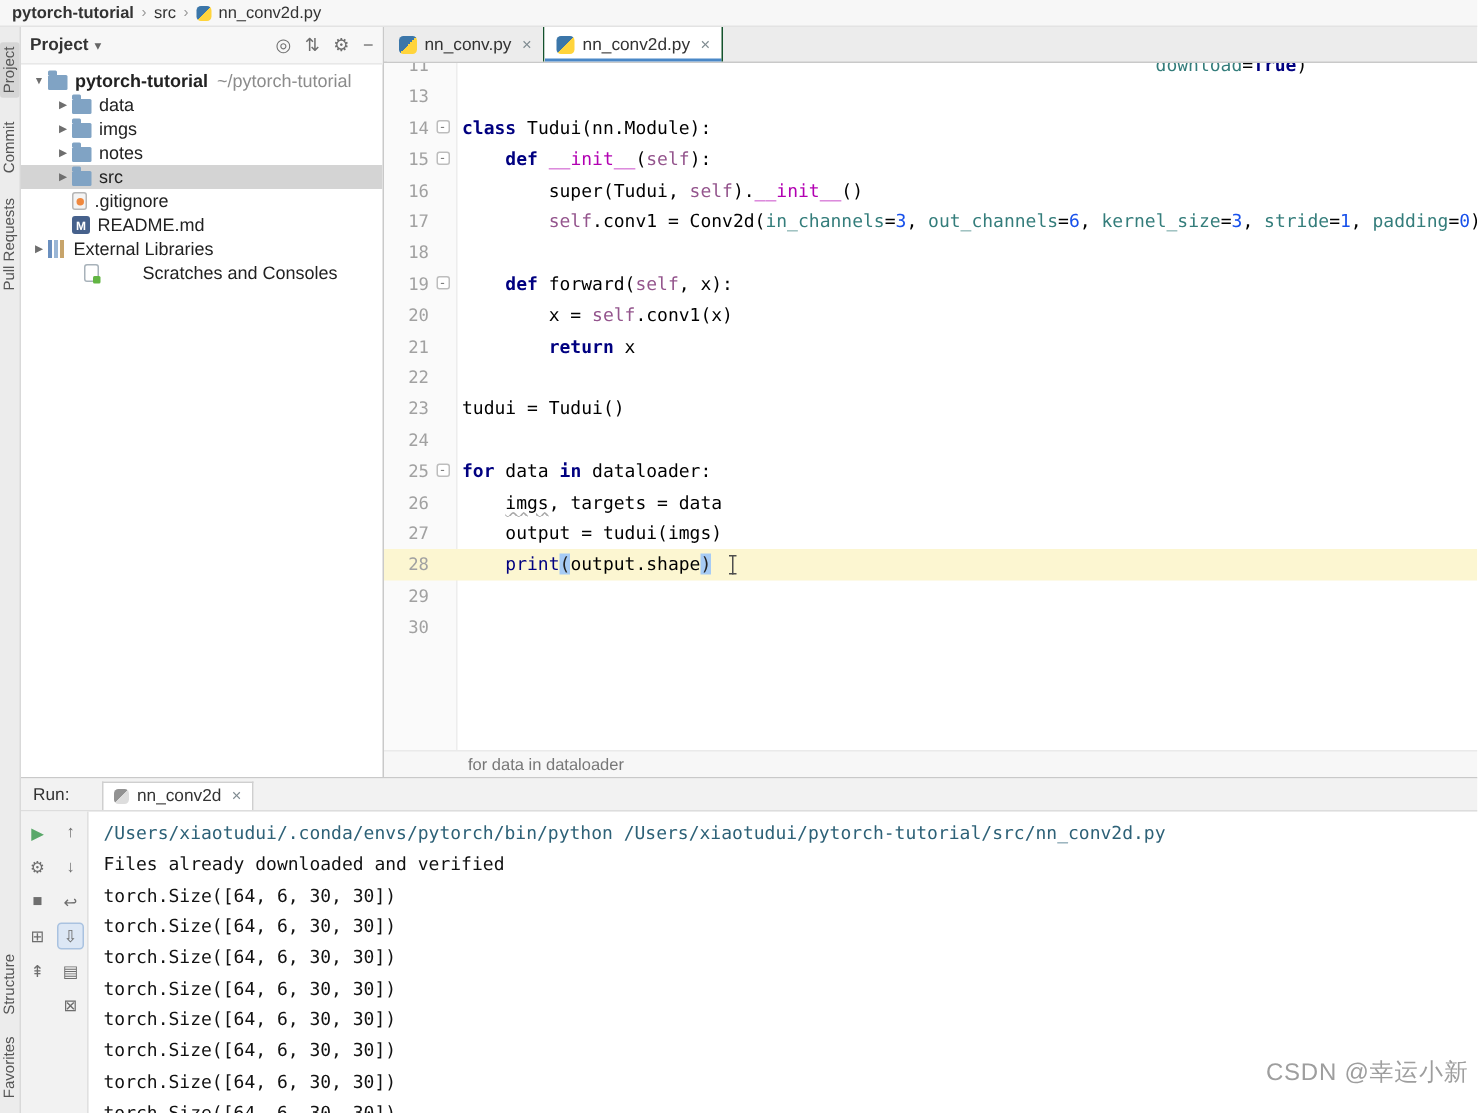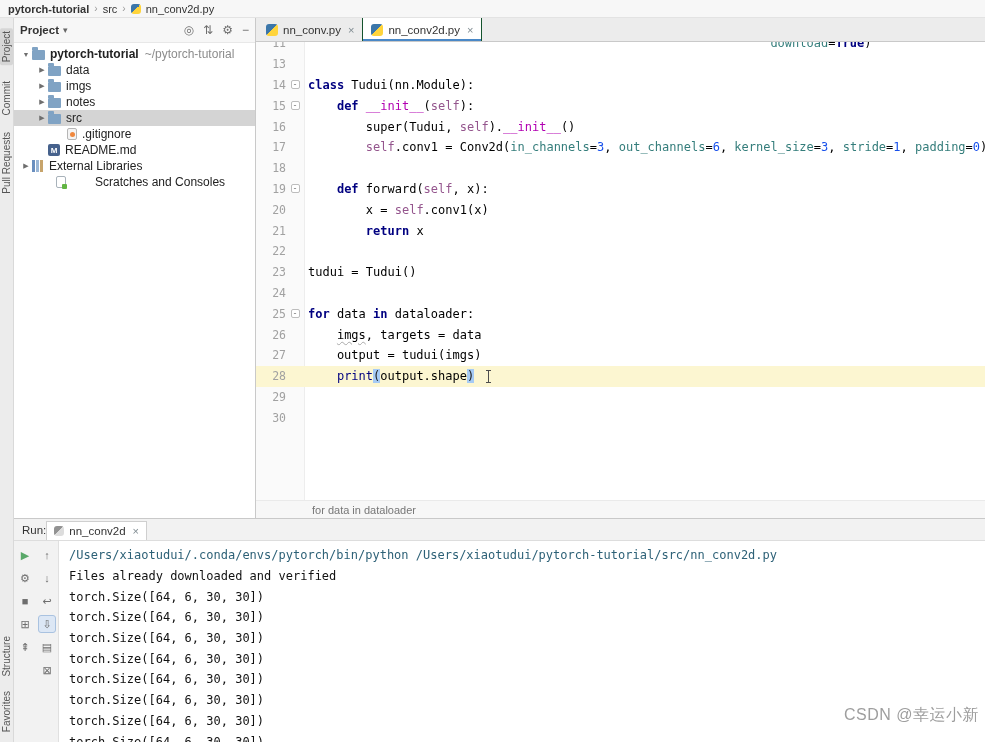--- a/index.html
+++ b/index.html
@@ -90,21 +90,21 @@
   .ibeam::before{top:0;} .ibeam::after{bottom:0;}
 
   .editor-breadcrumb{position:absolute;left:0;right:0;bottom:0;height:18px;background:#F7F7F7;border-top:1px solid #EAEAEA;
                      display:flex;align-items:center;padding-left:56px;font-size:11px;color:#777;box-sizing:border-box;}
 
   
   .run-panel{position:absolute;left:14px;top:518px;right:0;bottom:0;background:#FFF;border-top:1px solid #C9C9C9;box-sizing:border-box;}
   .run-header{height:22px;display:flex;align-items:center;background:#F2F2F2;border-bottom:1px solid #DDD;
               padding-left:8px;font-size:11.5px;color:#333;box-sizing:border-box;}
   .run-tab{display:flex;align-items:center;gap:5px;background:#FFF;border:1px solid #CFCFCF;border-bottom:none;
-           height:18px;padding:0 7px;align-self:flex-end;font-size:11.5px;}
+           height:18px;padding:0 7px;align-self:flex-end;font-size:11.5px;margin-left:22px;}
   .run-body{position:absolute;top:22px;left:0;right:0;bottom:0;display:flex;}
   .rp-col{width:22px;background:#F2F2F2;display:flex;flex-direction:column;align-items:center;
           padding-top:5px;gap:5px;flex:0 0 auto;}
   .rp-col.second{border-right:1px solid #E0E0E0;}
   .rp-btn{width:18px;height:18px;display:flex;align-items:center;justify-content:center;font-size:11px;color:#6E6E6E;border-radius:3px;}
   .rp-btn.green{color:#59A869;}
   .rp-btn.pressed{background:#DCE7F5;border:1px solid #A9C2E0;box-sizing:border-box;}
   .console{flex:1;overflow:hidden;position:relative;padding:4px 0 0 10px;
            font-family:"DejaVu Sans Mono",monospace;font-size:12px;}
   .console-line{height:20.7px;display:flex;align-items:center;white-space:pre;}
@@ -170,21 +170,21 @@
         <div class="tree-row" style="padding-left: 22px;">
           <span class="tree-arrow">▶</span>
           <span class="ticon ticon-folder"></span>
           <span class="tree-label">notes</span>
         </div>
         <div class="tree-row selected" style="padding-left: 22px;">
           <span class="tree-arrow">▶</span>
           <span class="ticon ticon-folder"></span>
           <span class="tree-label">src</span>
         </div>
-        <div class="tree-row" style="padding-left: 22px; margin-left: 19px;">
+        <div class="tree-row" style="padding-left: 22px;">
           <span class="tree-arrow"></span>
           <span class="ticon ticon-git"></span>
           <span class="tree-label">.gitignore</span>
         </div>
         <div class="tree-row" style="padding-left: 22px;">
           <span class="tree-arrow"></span>
           <span class="ticon ticon-md">M</span>
           <span class="tree-label">README.md</span>
         </div>
         <div class="tree-row" style="padding-left: 6px;">

